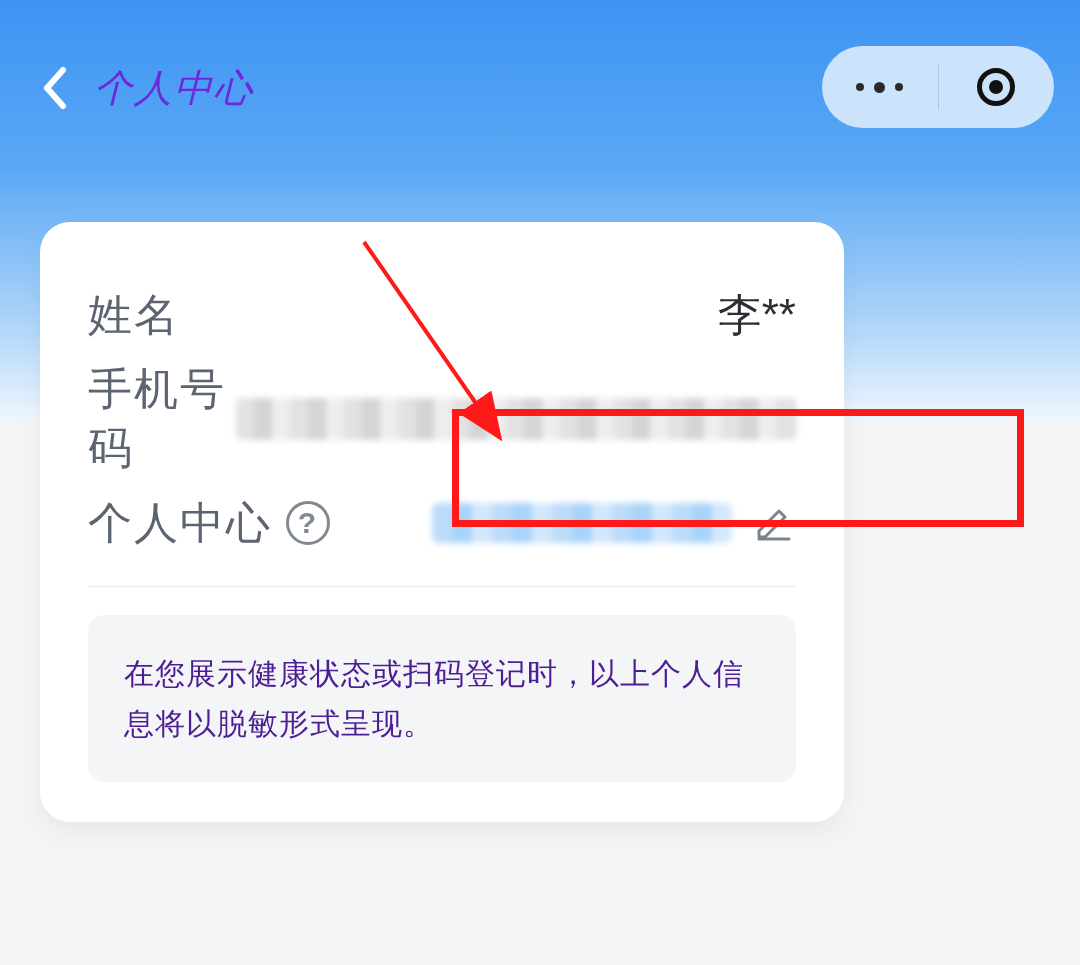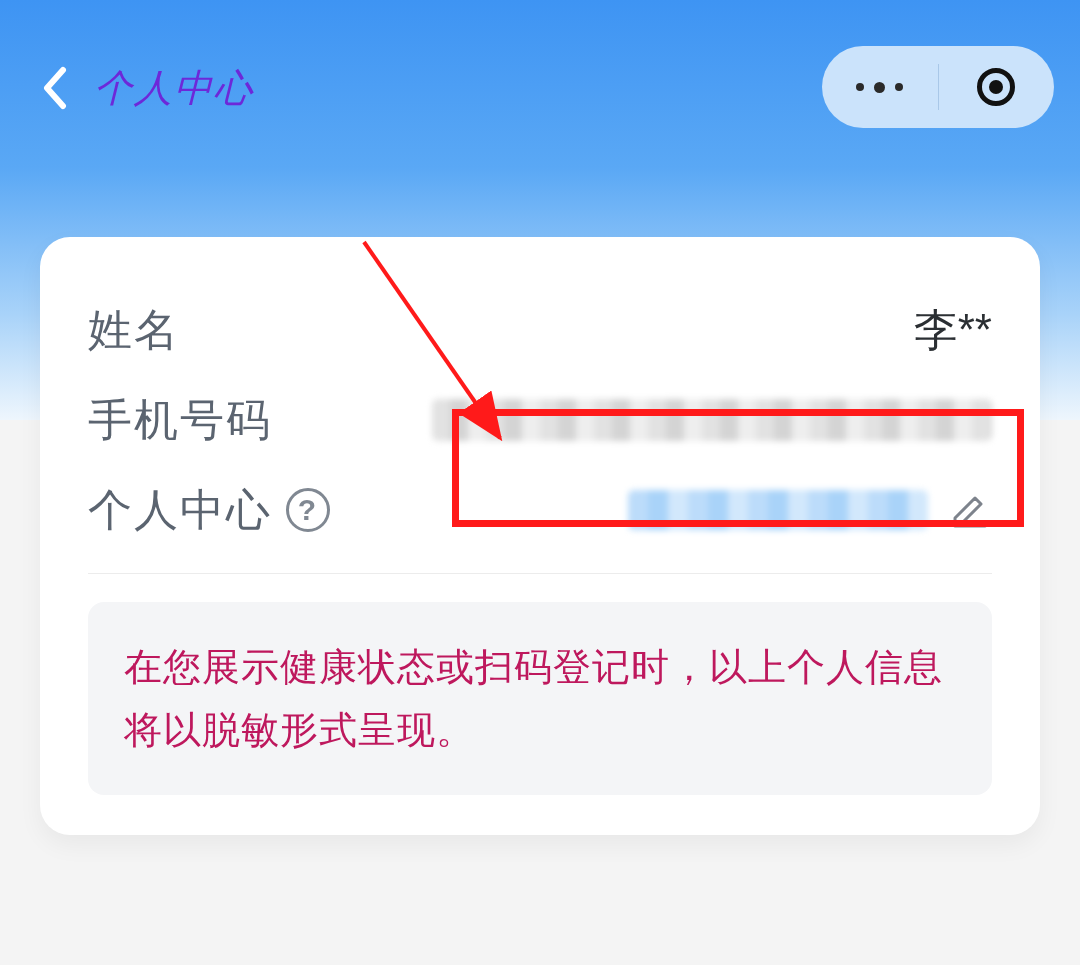--- a/index.html
+++ b/index.html
@@ -63,26 +63,25 @@
   .target-icon {
     width: 38px; height: 38px; border: 5px solid #111; border-radius: 50%;
     display:flex; align-items:center; justify-content:center;
   }
   .target-icon .inner { width:14px; height:14px; border-radius:50%; background:#111; }
 
   
   .card {
     position: absolute;
     left: 40px; top: 222px;
-    width: 1000px;
+    width: 804px;
     background: #ffffff;
     border-radius: 30px;
     box-shadow: 0 10px 24px rgba(0,0,0,0.05);
     padding: 48px 48px 40px 48px;
-    margin-top: 15px;
   }
 
   .row {
     display: flex; align-items: center; justify-content: space-between;
     min-height: 90px;
   }
   .row-label {
     display: flex; align-items: center;
     color: #5b6470;
     font-size: 44px;
@@ -131,22 +130,22 @@
   }
 
   .divider {
     height: 1px; background: #ececec; margin: 18px 0 28px 0;
   }
 
   .notice-box {
     background: #f4f5f7;
     border-radius: 16px;
     padding: 34px 36px;
-    color: #be185d;
-    font-size: 38px;
+    color: #4c1d95;
+    font-size: 30px;
     line-height: 1.65;
     letter-spacing: 1px;
   }
 
   
   .annot-box {
     position: absolute;
     left: 452px; top: 409px;
     width: 572px; height: 118px;
     border: 7px solid #ff1a1a;

